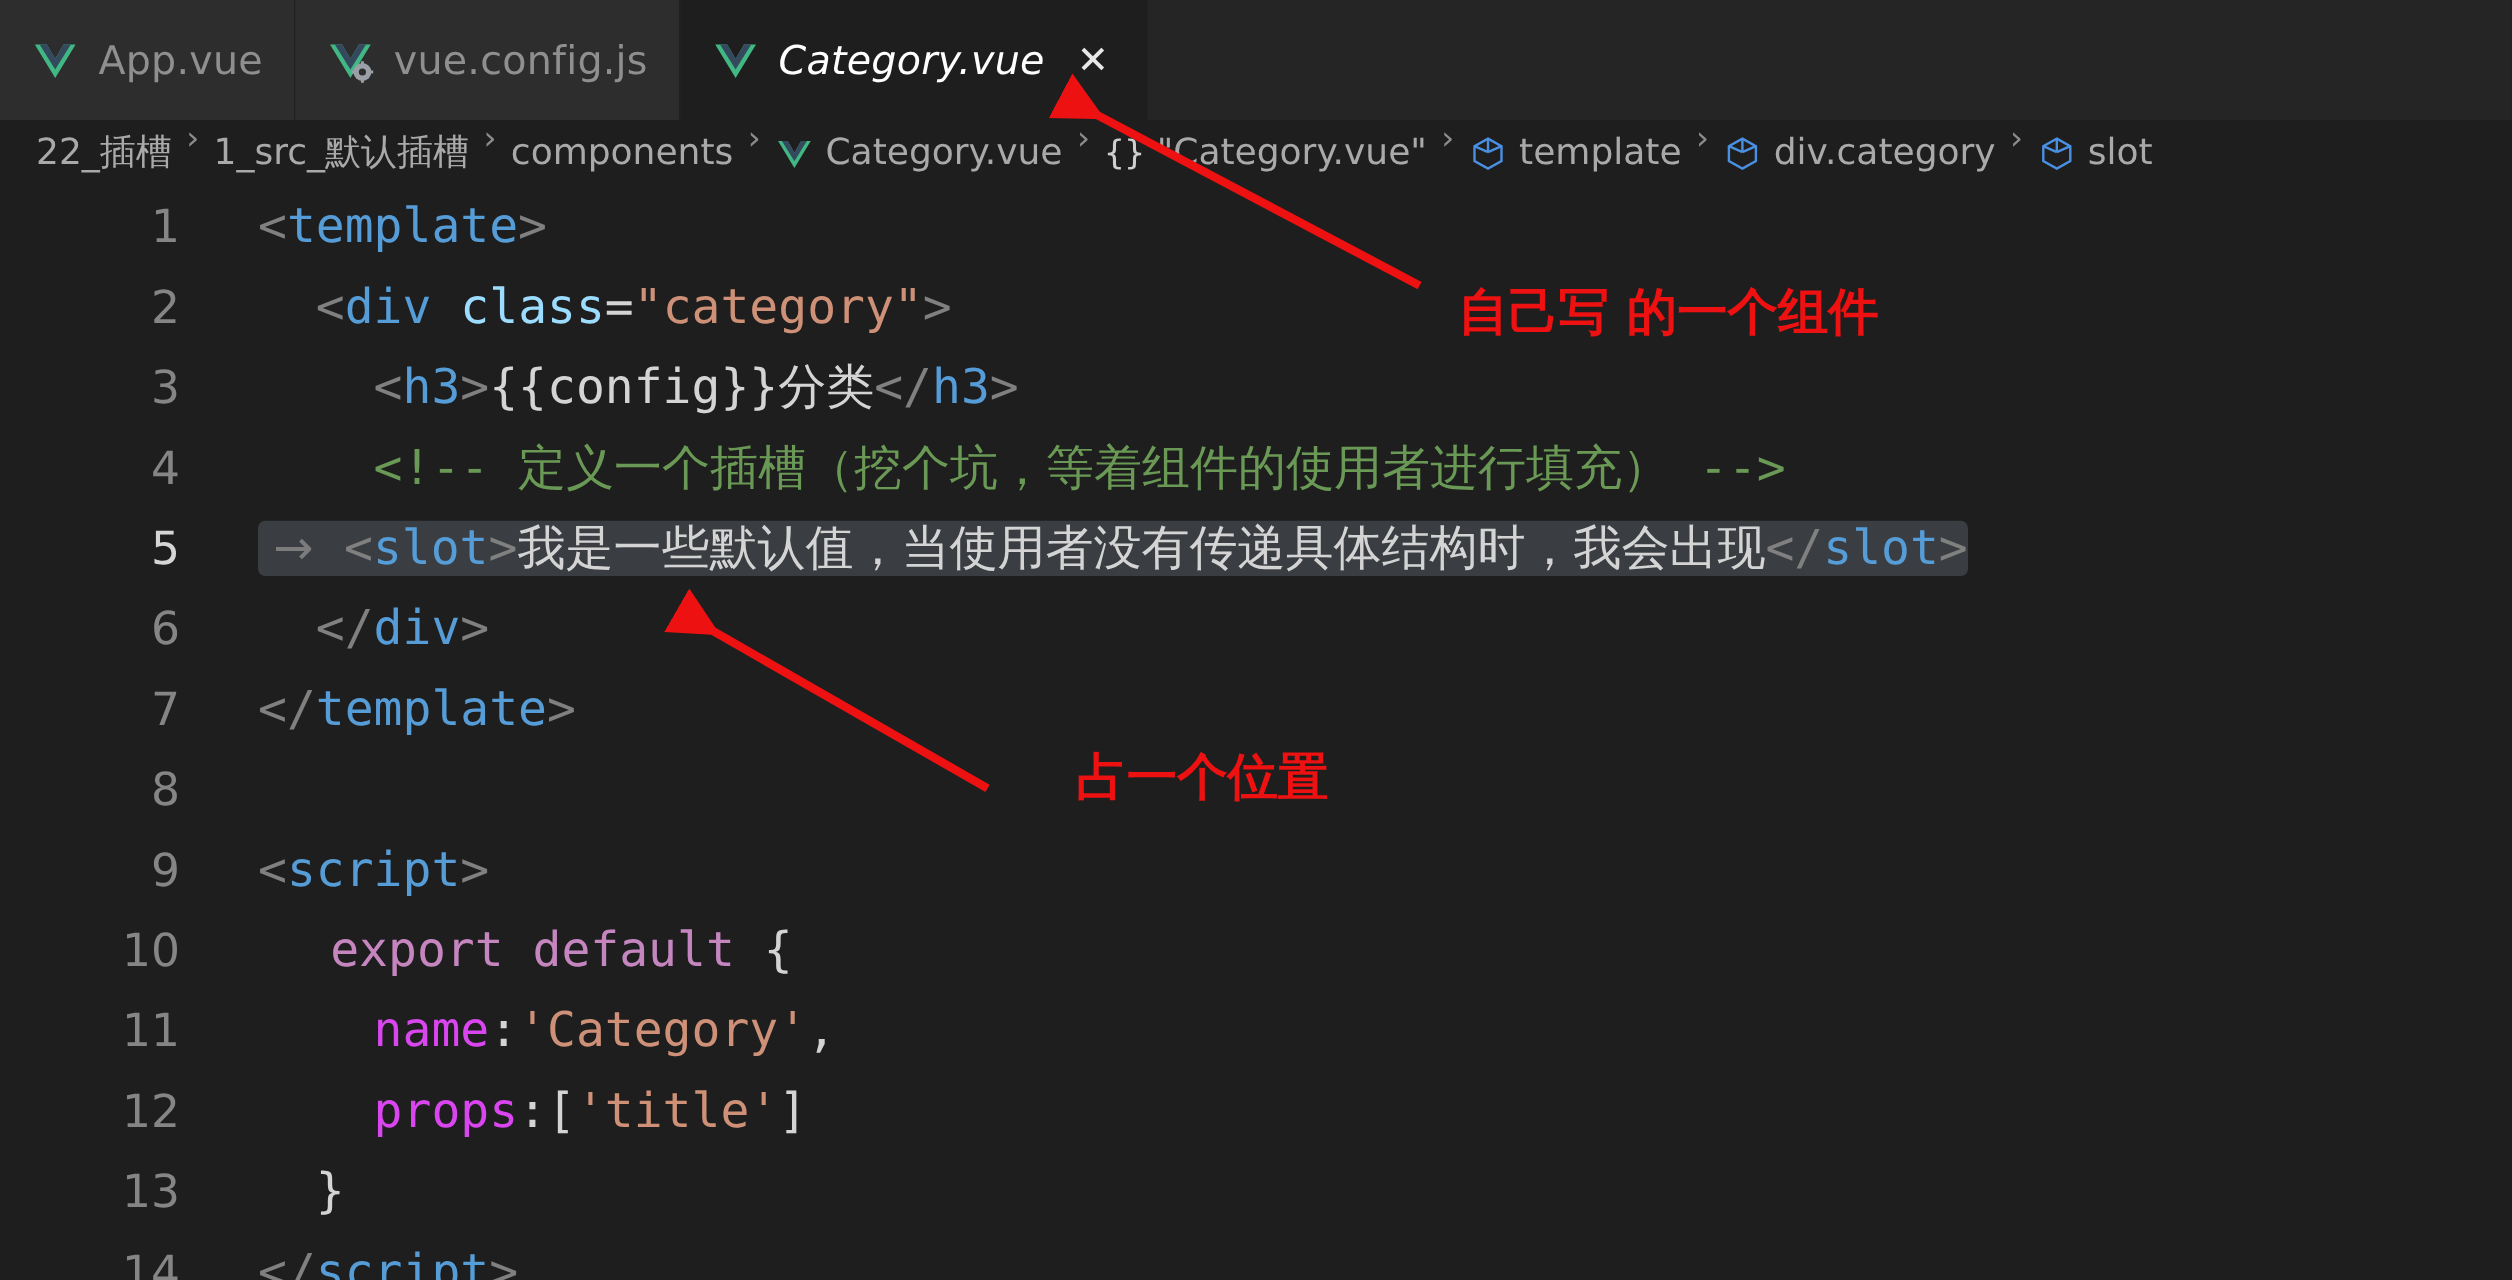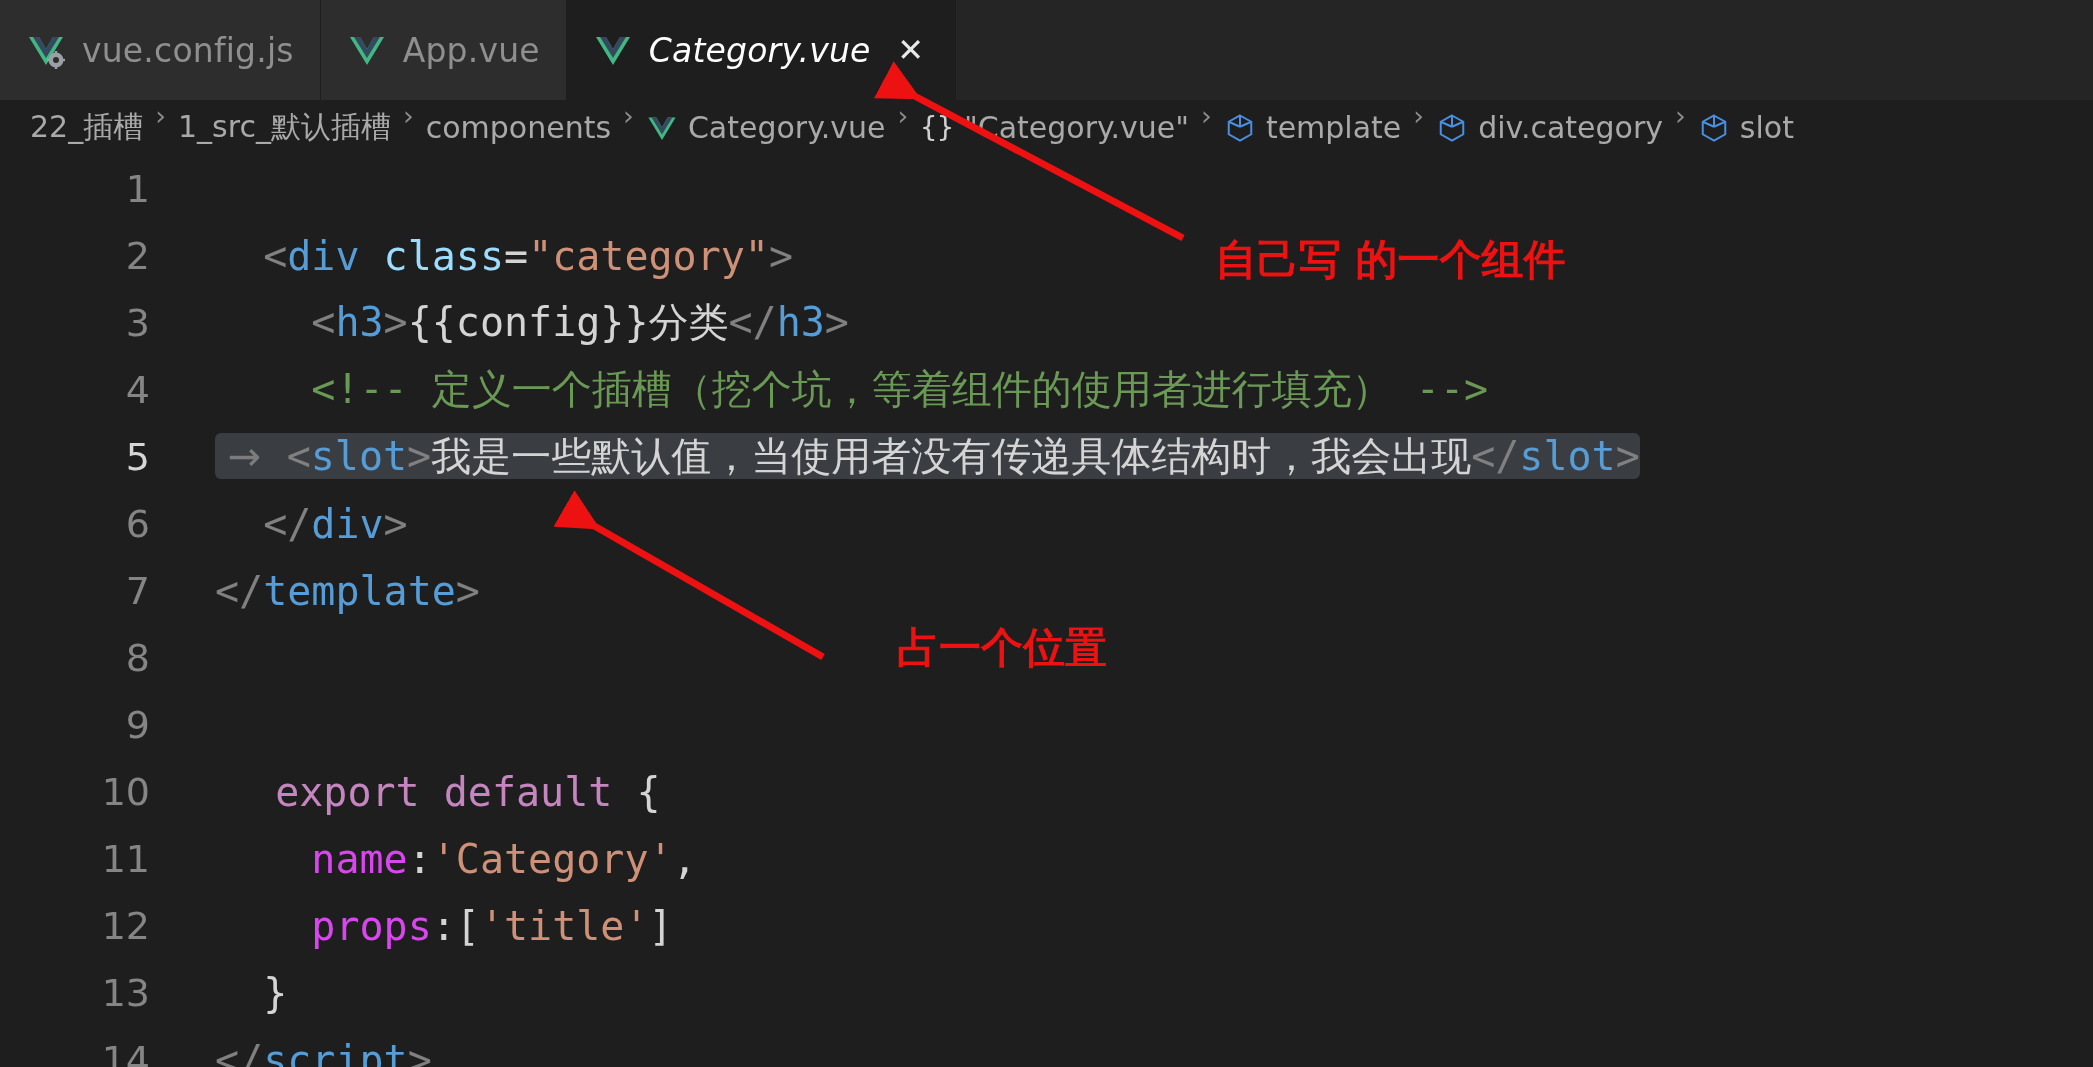--- a/index.html
+++ b/index.html
@@ -204,20 +204,30 @@
     font-size: 42px;
     white-space: nowrap;
   }
 </style>
 </head>
 <body>
 
 <div id="app">
 
   <div class="tabbar">
+
+    <div class="tab">
+      <span class="tab-icon">
+        <svg width="40" height="40" viewBox="0 0 40 40">
+          <path d="M3 7 L13 7 L20 19 L27 7 L37 7 L20 35 Z" fill="#41b883"></path>
+          <path d="M13 7 L20 19 L27 7 L33 7 L20 28 L7 7 Z" fill="#35495e"></path>
+        </svg>
+      </span>
+      <span class="tab-label">App.vue</span>
+    </div>
 
     <div class="tab">
       <span class="tab-icon">
         <svg width="40" height="40" viewBox="0 0 40 40">
           <path d="M4 8 L20 8 L20 8 L12 8 Z" fill="none"></path>
           <path d="M3 7 L13 7 L20 19 L27 7 L37 7 L20 35 Z" fill="#41b883"></path>
           <path d="M13 7 L20 19 L27 7 L33 7 L20 28 L7 7 Z" fill="#35495e"></path>
           <g transform="translate(22,22)">
             <circle cx="8" cy="8" r="7.5" fill="#9aa0a6"></circle>
             <circle cx="8" cy="8" r="3" fill="#2d2d2d"></circle>
@@ -226,30 +236,20 @@
               <rect x="6.8" y="13" width="2.4" height="4"></rect>
               <rect x="-1" y="6.8" width="4" height="2.4"></rect>
               <rect x="13" y="6.8" width="4" height="2.4"></rect>
             </g>
           </g>
         </svg>
       </span>
       <span class="tab-label">vue.config.js</span>
     </div>
 
-    <div class="tab">
-      <span class="tab-icon">
-        <svg width="40" height="40" viewBox="0 0 40 40">
-          <path d="M3 7 L13 7 L20 19 L27 7 L37 7 L20 35 Z" fill="#41b883"></path>
-          <path d="M13 7 L20 19 L27 7 L33 7 L20 28 L7 7 Z" fill="#35495e"></path>
-        </svg>
-      </span>
-      <span class="tab-label">App.vue</span>
-    </div>
-
     <div class="tab active">
       <span class="tab-icon">
         <svg width="40" height="40" viewBox="0 0 40 40">
           <path d="M3 7 L13 7 L20 19 L27 7 L37 7 L20 35 Z" fill="#41b883"></path>
           <path d="M13 7 L20 19 L27 7 L33 7 L20 28 L7 7 Z" fill="#35495e"></path>
         </svg>
       </span>
       <span class="tab-label">Category.vue</span>
       <span class="tab-close">✕</span>
     </div>
@@ -324,29 +324,29 @@
           <path d="M12 2 L12 11"></path>
           <path d="M12 11 L21 7"></path>
           <path d="M12 11 L3 7"></path>
         </svg>
       </span>
       <span>slot</span>
     </span>
   </div>
 
   <div class="editor" id="editor-surface">
-      <div class="code-line"><div class="gutter">1</div></div>
+      <div class="code-line"><div class="gutter">1</div><div class="code-text"><span><span class="t-punct">&lt;</span><span class="t-tag">template</span><span class="t-punct">&gt;</span></span></div></div>
       <div class="code-line"><div class="gutter">2</div><div class="code-text"><span><span class="t-plain">  </span><span class="t-punct">&lt;</span><span class="t-tag">div</span><span class="t-plain"> </span><span class="t-attr">class</span><span class="t-eq">=</span><span class="t-str">"category"</span><span class="t-punct">&gt;</span></span></div></div>
       <div class="code-line"><div class="gutter">3</div><div class="code-text"><span><span class="t-plain">    </span><span class="t-punct">&lt;</span><span class="t-tag">h3</span><span class="t-punct">&gt;</span><span class="t-interp">{{config}}分类</span><span class="t-punct">&lt;/</span><span class="t-tag">h3</span><span class="t-punct">&gt;</span></span></div></div>
       <div class="code-line"><div class="gutter">4</div><div class="code-text"><span><span class="t-plain">    </span><span class="t-comment">&lt;!-- 定义一个插槽（挖个坑，等着组件的使用者进行填充） --&gt;</span></span></div></div>
       <div class="code-line active"><div class="gutter">5</div><div class="code-text"><span class="hl-row"><span class="indent-arrow"> →  </span><span class="t-punct">&lt;</span><span class="t-tag">slot</span><span class="t-punct">&gt;</span><span class="t-text">我是一些默认值，当使用者没有传递具体结构时，我会出现</span><span class="t-punct">&lt;/</span><span class="t-tag">slot</span><span class="t-punct">&gt;</span></span></div></div>
       <div class="code-line"><div class="gutter">6</div><div class="code-text"><span><span class="t-plain">  </span><span class="t-punct">&lt;/</span><span class="t-tag">div</span><span class="t-punct">&gt;</span></span></div></div>
       <div class="code-line"><div class="gutter">7</div><div class="code-text"><span><span class="t-punct">&lt;/</span><span class="t-tag">template</span><span class="t-punct">&gt;</span></span></div></div>
       <div class="code-line"><div class="gutter">8</div><div class="code-text"><span></span></div></div>
-      <div class="code-line"><div class="gutter">9</div></div>
+      <div class="code-line"><div class="gutter">9</div><div class="code-text"><span><span class="t-punct">&lt;</span><span class="t-tag">script</span><span class="t-punct">&gt;</span></span></div></div>
       <div class="code-line"><div class="gutter">10</div><div class="code-text"><span><span class="t-plain">  </span><span class="t-kw">export default</span><span class="t-brace"> {</span></span></div></div>
       <div class="code-line"><div class="gutter">11</div><div class="code-text"><span><span class="t-plain">    </span><span class="t-prop">name</span><span class="t-brace">:</span><span class="t-str">'Category'</span><span class="t-brace">,</span></span></div></div>
       <div class="code-line"><div class="gutter">12</div><div class="code-text"><span><span class="t-plain">    </span><span class="t-prop">props</span><span class="t-brace">:[</span><span class="t-str">'title'</span><span class="t-brace">]</span></span></div></div>
       <div class="code-line"><div class="gutter">13</div><div class="code-text"><span><span class="t-plain">  </span><span class="t-brace">}</span></span></div></div>
       <div class="code-line"><div class="gutter">14</div><div class="code-text"><span><span class="t-punct">&lt;/</span><span class="t-tag">script</span><span class="t-punct">&gt;</span></span></div></div>
     </div>
 
   <div class="annotation-layer">
     <svg width="2093" height="1067" style="position:absolute;top:0;left:0;">
       <defs>

